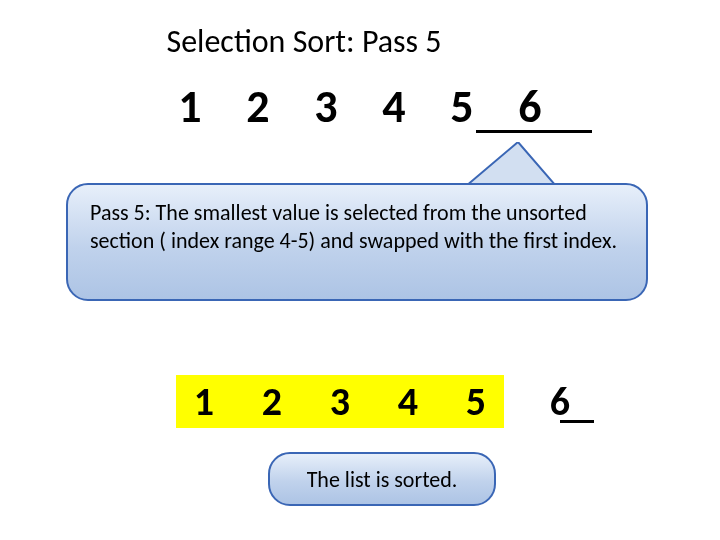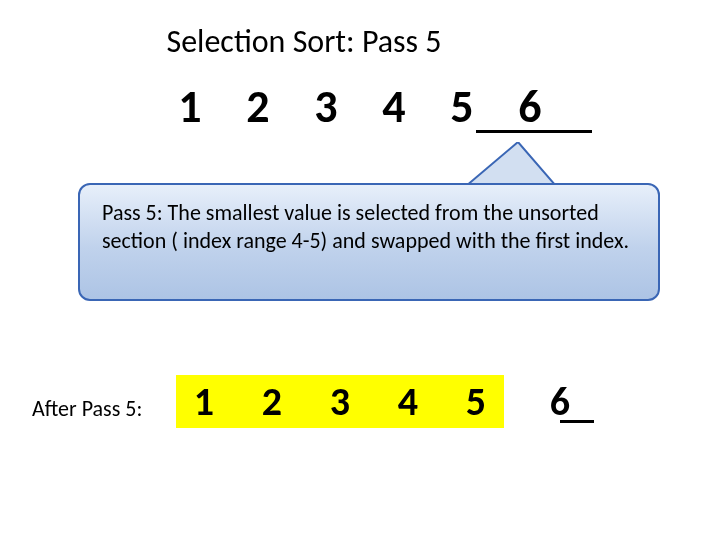--- a/index.html
+++ b/index.html
@@ -7,24 +7,24 @@
   .stage { position: relative; width: 720px; height: 540px; }
   .title { position: absolute; top: 22px; left: 0; width: 608px; text-align: center; font-size: 32px; }
   .array-row { position: absolute; display: flex; align-items: center; gap: 28px; }
   .array-top { top: 78px; left: 170px; }
   .num { font-size: 46px; font-weight: 700; color: #000; width: 40px; text-align: center; }
   .underline-wide { position: absolute; height: 3px; background: #000; }
   .uw-top { top: 130px; left: 476px; width: 116px; }
   .callout-wrap { position: absolute; top: 143px; left: 66px; width: 582px; height: 160px; }
   .callout-body {
     position: absolute; top: 40px; left: 0; width: 582px; height: 118px;
-    border: 2px solid #3a66b5; border-radius: 12px;
+    border: 2px solid #3a66b5; border-radius: 22px;
     background: linear-gradient(#e7effa, #c0d2ec 55%, #adc4e5);
     padding: 14px 22px 14px 22px;
-    font-size: 22px; line-height: 1.25; margin-left: 12px;
+    font-size: 22px; line-height: 1.25;
   }
   .callout-tail {
     position: absolute; top: -1px; left: 400px; width: 0; height: 0;
   }
   .callout-tail svg { display: block; }
   .after-label { position: absolute; top: 395px; left: 32px; font-size: 22px; }
   .array-after { position: absolute; top: 375px; left: 176px; display: flex; align-items: center; }
   .hlbox { background: #ffff00; display: flex; align-items: center; gap: 28px; padding: 2px 8px 2px 8px; }
   .hlbox .num { font-size: 40px; }
   .after-6 { font-size: 40px; font-weight: 700; margin-left: 36px; width: 40px; text-align: center; }
@@ -57,28 +57,28 @@
   <div class="callout-wrap">
     <div class="callout-tail">
       <svg width="90" height="44" viewBox="0 0 90 44">
         <polygon points="0,44 90,44 52,0" fill="#d2dff1" stroke="#3a66b5" stroke-width="2"></polygon>
         <rect x="1" y="41" width="88" height="4" fill="#d2dff1"></rect>
       </svg>
     </div>
     <div class="callout-body">Pass 5: The smallest value is selected from the unsorted section ( index range 4-5) and swapped with the first index.</div>
   </div>
 
-  <div class="after-label">After Pass 5:</div>
 
   <div class="array-after">
     <div class="hlbox">
       <span class="num">1</span>
       <span class="num">2</span>
       <span class="num">3</span>
       <span class="num">4</span>
       <span class="num">5</span>
     </div>
     <span class="after-6">6</span>
   </div>
   <div class="underline-wide uw-after"></div>
 
+  <div class="sorted-bubble">The list is sorted.</div>
 
 </div>
 
 </body></html>

